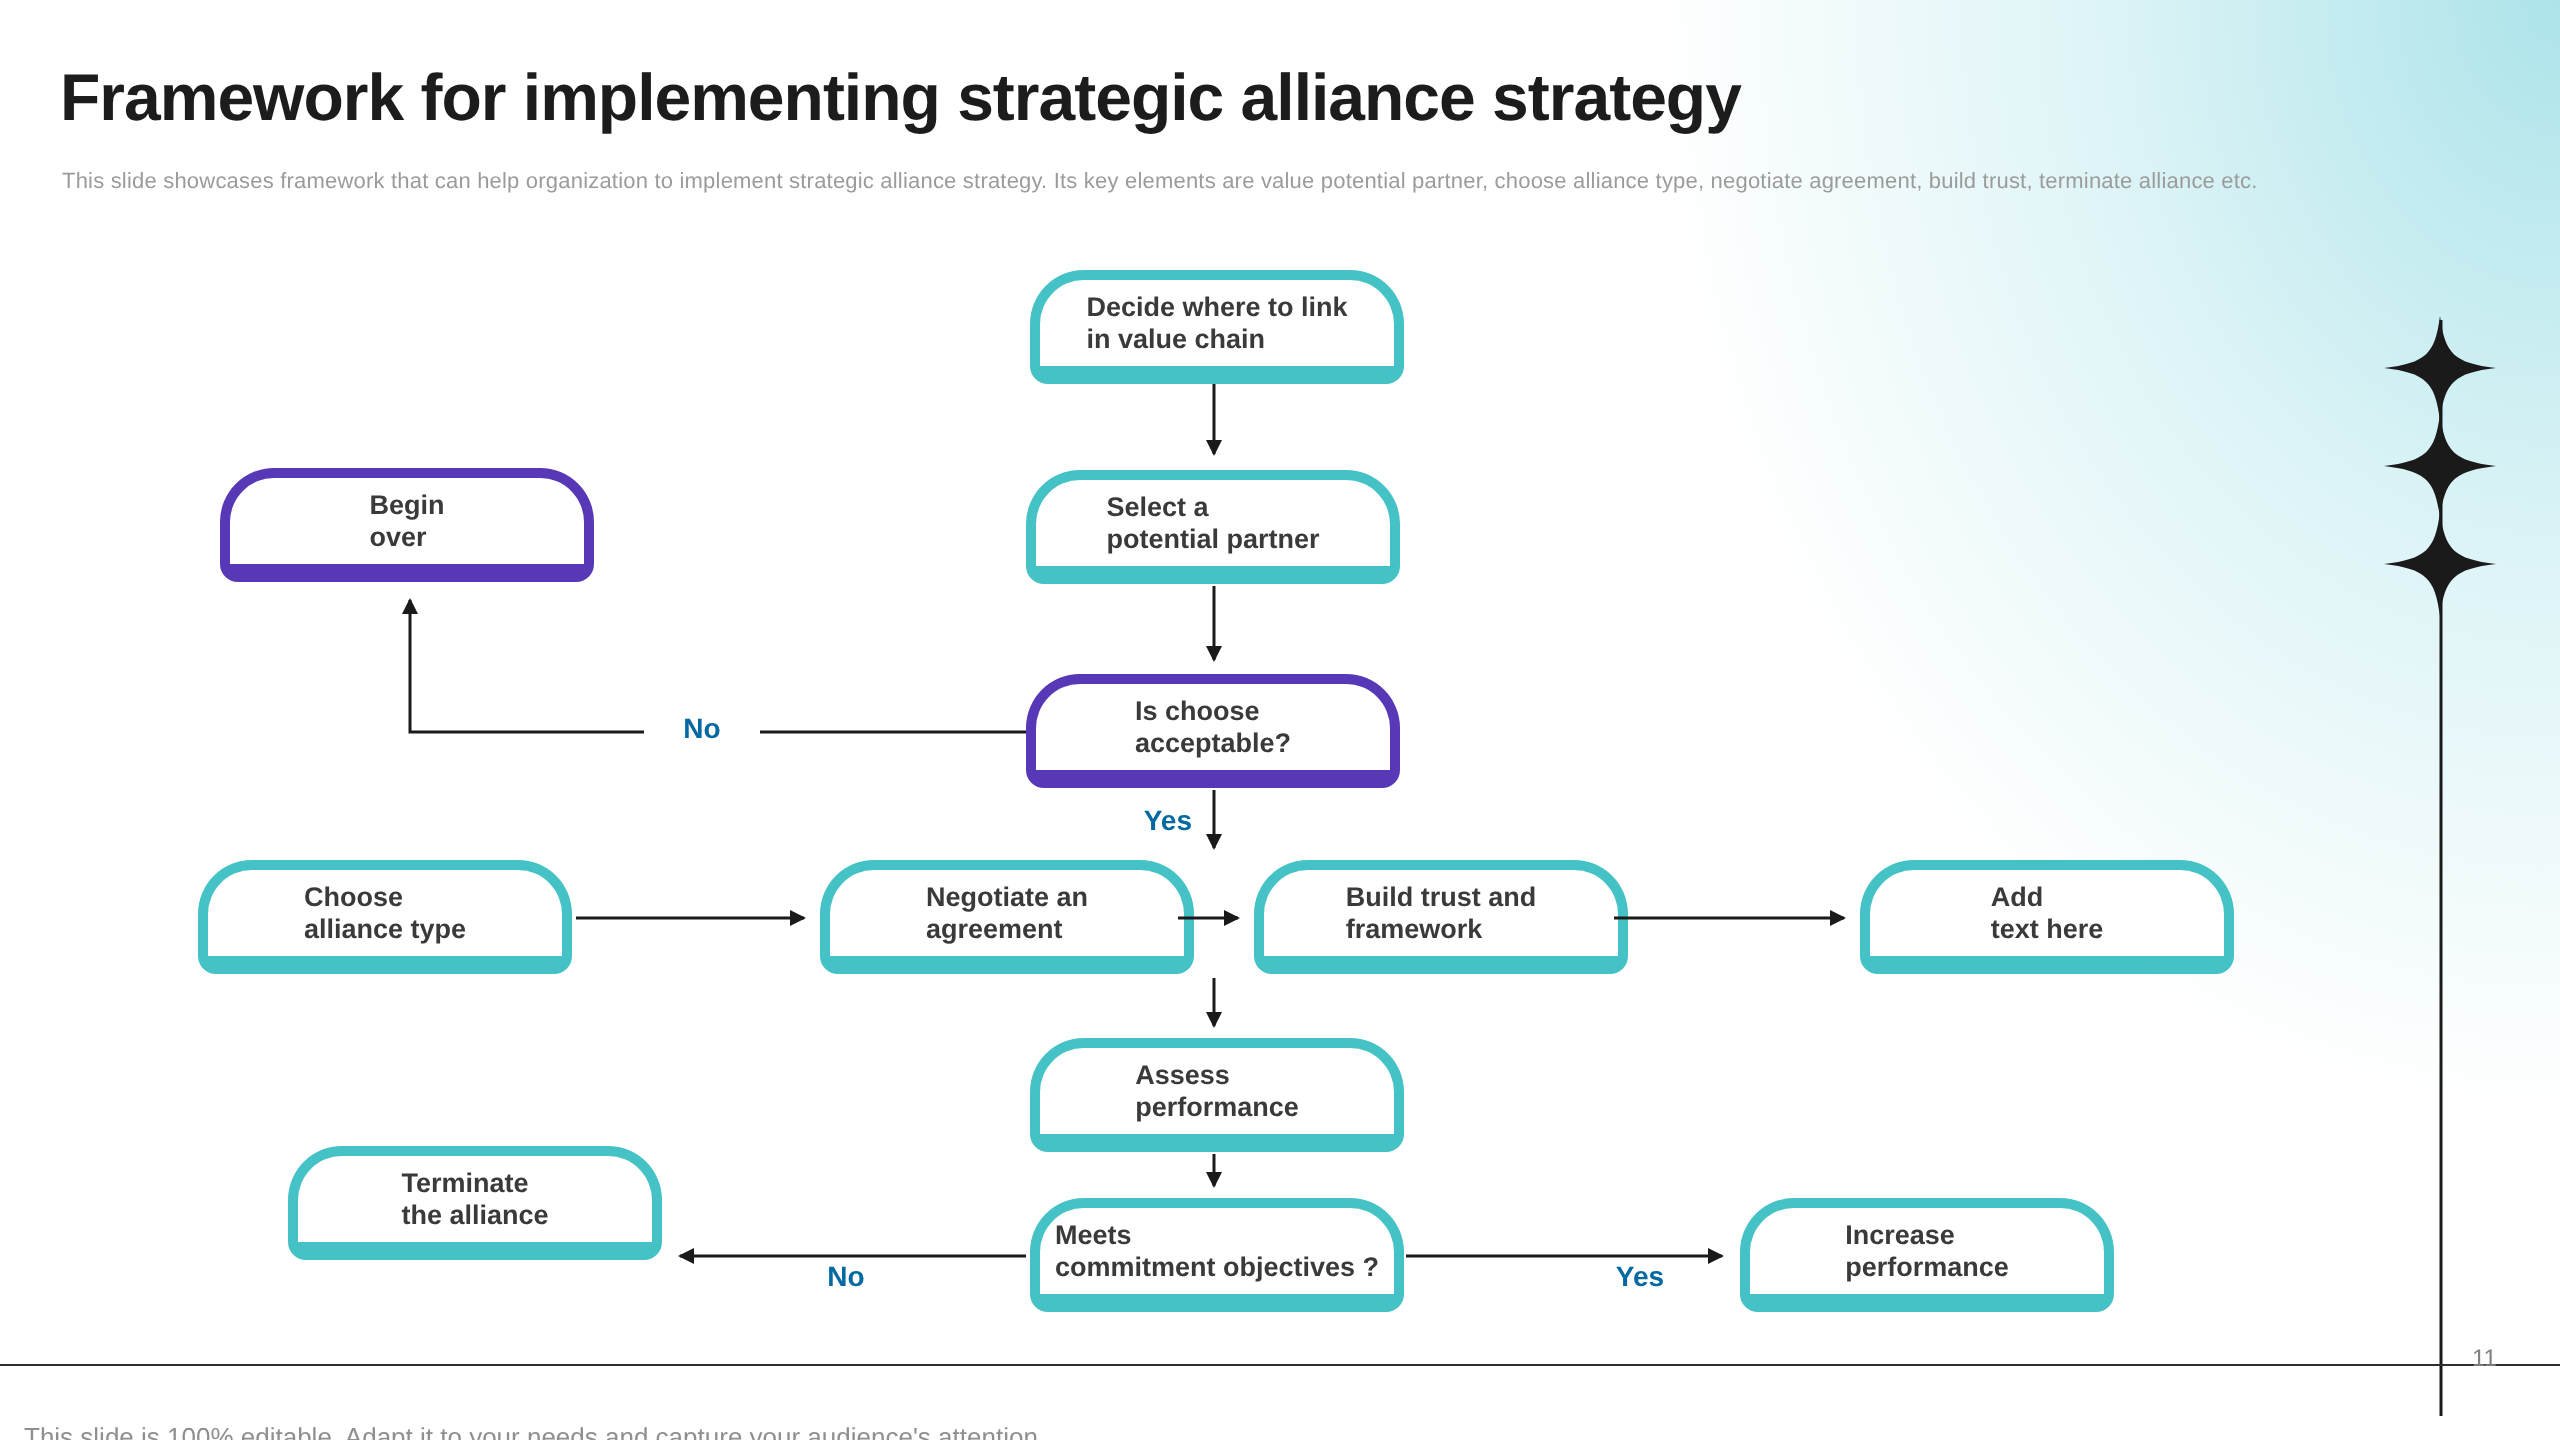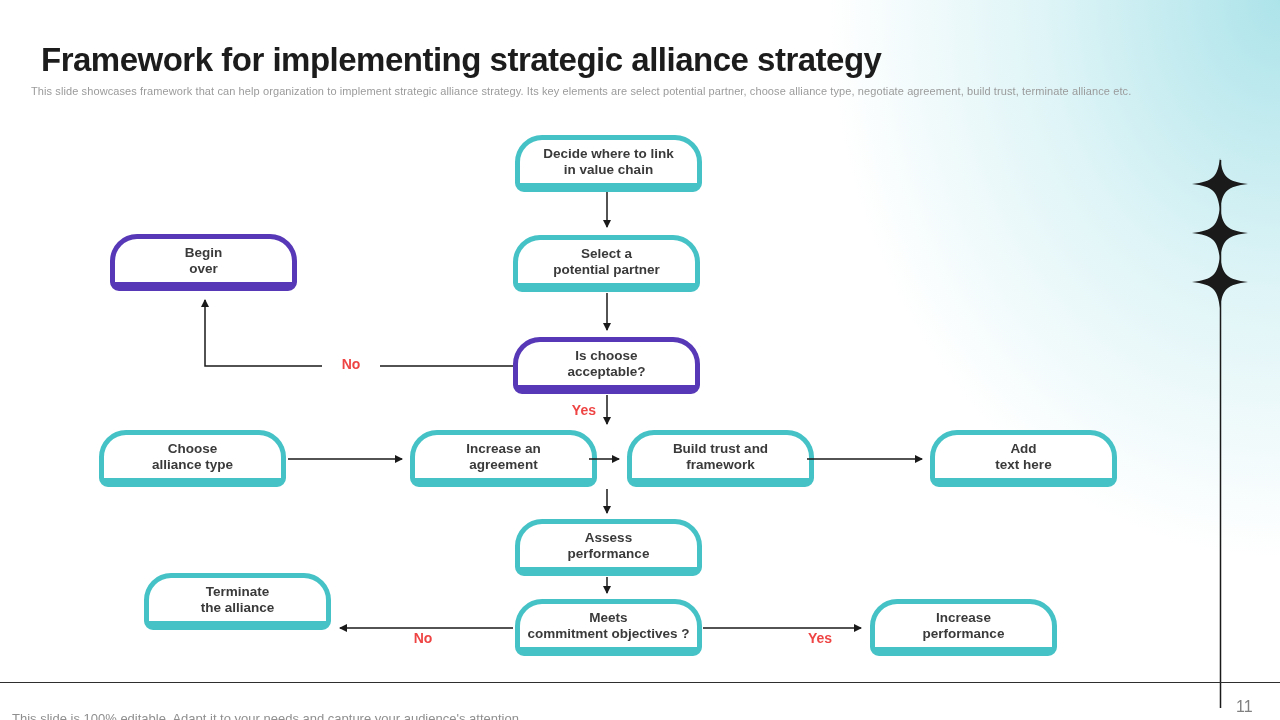--- a/index.html
+++ b/index.html
@@ -10,55 +10,55 @@
   }
   .bg-blob{
     position:absolute;right:0;top:0;width:470px;height:580px;
     background:radial-gradient(ellipse at 100% 0%,
       rgba(122,211,221,0.62) 0%,
       rgba(160,224,231,0.35) 35%,
       rgba(255,255,255,0) 68%);
     pointer-events:none;
   }
   .title{
-    position:absolute;left:30px;top:30px;margin:11px;
+    position:absolute;left:30px;top:30px;margin:0;
     font-size:33px;font-weight:700;color:#1c1c1c;letter-spacing:-0.5px;
     white-space:nowrap;
   }
   .subtitle{
     position:absolute;left:31px;top:85px;margin:0;width:1190px;
     font-size:11px;color:#9b9b9b;letter-spacing:0.1px;
   }
   .node{
     position:absolute;width:187px;height:57px;box-sizing:border-box;
     background:#ffffff;
     border:5px solid #45c2c6;border-bottom-width:9px;
     border-radius:27px 27px 9px 9px;
     display:flex;align-items:center;justify-content:center;
-    text-align:center;font-weight:700;font-size:13.5px;line-height:16px;
+    font-weight:700;font-size:13.5px;line-height:16px;
     color:#3a3a3a;white-space:pre-line;
   }
   .node.purple{border-color:#5738b7;}
   .edge-label{
-    position:absolute;font-weight:700;font-size:14px;color:#ef4444;
+    position:absolute;font-weight:700;font-size:14px;color:#0369a1;
     text-align:center;
   }
   .edge-label.on-line{background:#ffffff;padding:0 6px;}
   svg.overlay{position:absolute;left:0;top:0;pointer-events:none;}
   .footer-divider{
     position:absolute;left:0;top:682px;width:1280px;height:1px;
     background:#2e2e2e;
   }
   .footer-note{
     position:absolute;left:0;right:0;top:699px;margin:12px;
     text-align:left;font-size:13px;color:#8f8f8f;
   }
   .page-number{
-    position:absolute;left:1236px;top:698px;
-    font-size:16px;color:#808080;
+    position:absolute;left:1236px;top:672px;
+    font-size:12px;color:#808080;
   }
   
   #n-decide   {left:515px;top:135px;}
   #n-begin    {left:110px;top:234px;}
   #n-select   {left:513px;top:235px;}
   #n-partner  {left:513px;top:337px;}
   #n-choose   {left:99px; top:430px;}
   #n-negotiate{left:410px;top:430px;}
   #n-build    {left:627px;top:430px;}
   #n-add      {left:930px;top:430px;}
@@ -73,33 +73,33 @@
   #lbl-yes-lower{left:798px;top:630px;width:44px;}
 </style>
 </head>
 <body>
 
 <div class="slide">
 
   <div class="bg-blob"></div>
 
   <h1 class="title">Framework for implementing strategic alliance strategy</h1>
-  <p class="subtitle">This slide showcases framework that can help organization to implement strategic alliance strategy. Its key elements are select potential partner, choose alliance type, negotiate agreement, build trust, terminate alliance etc.</p>
+  <p class="subtitle">This slide showcases framework that can help organization to implement strategic alliance strategy. Its key elements are value potential partner, choose alliance type, negotiate agreement, build trust, terminate alliance etc.</p>
 
   <div class="node" id="n-decide">Decide where to link
 in value chain</div>
   <div class="node purple" id="n-begin">Begin
 over</div>
   <div class="node" id="n-select">Select a
 potential partner</div>
   <div class="node purple" id="n-partner">Is choose
 acceptable?</div>
   <div class="node" id="n-choose">Choose
 alliance type</div>
-  <div class="node" id="n-negotiate">Increase an
+  <div class="node" id="n-negotiate">Negotiate an
 agreement</div>
   <div class="node" id="n-build">Build trust and
 framework</div>
   <div class="node" id="n-add">Add
 text here</div>
   <div class="node" id="n-assess">Assess
 performance</div>
   <div class="node" id="n-terminate">Terminate
 the alliance</div>
   <div class="node" id="n-meets">Meets

